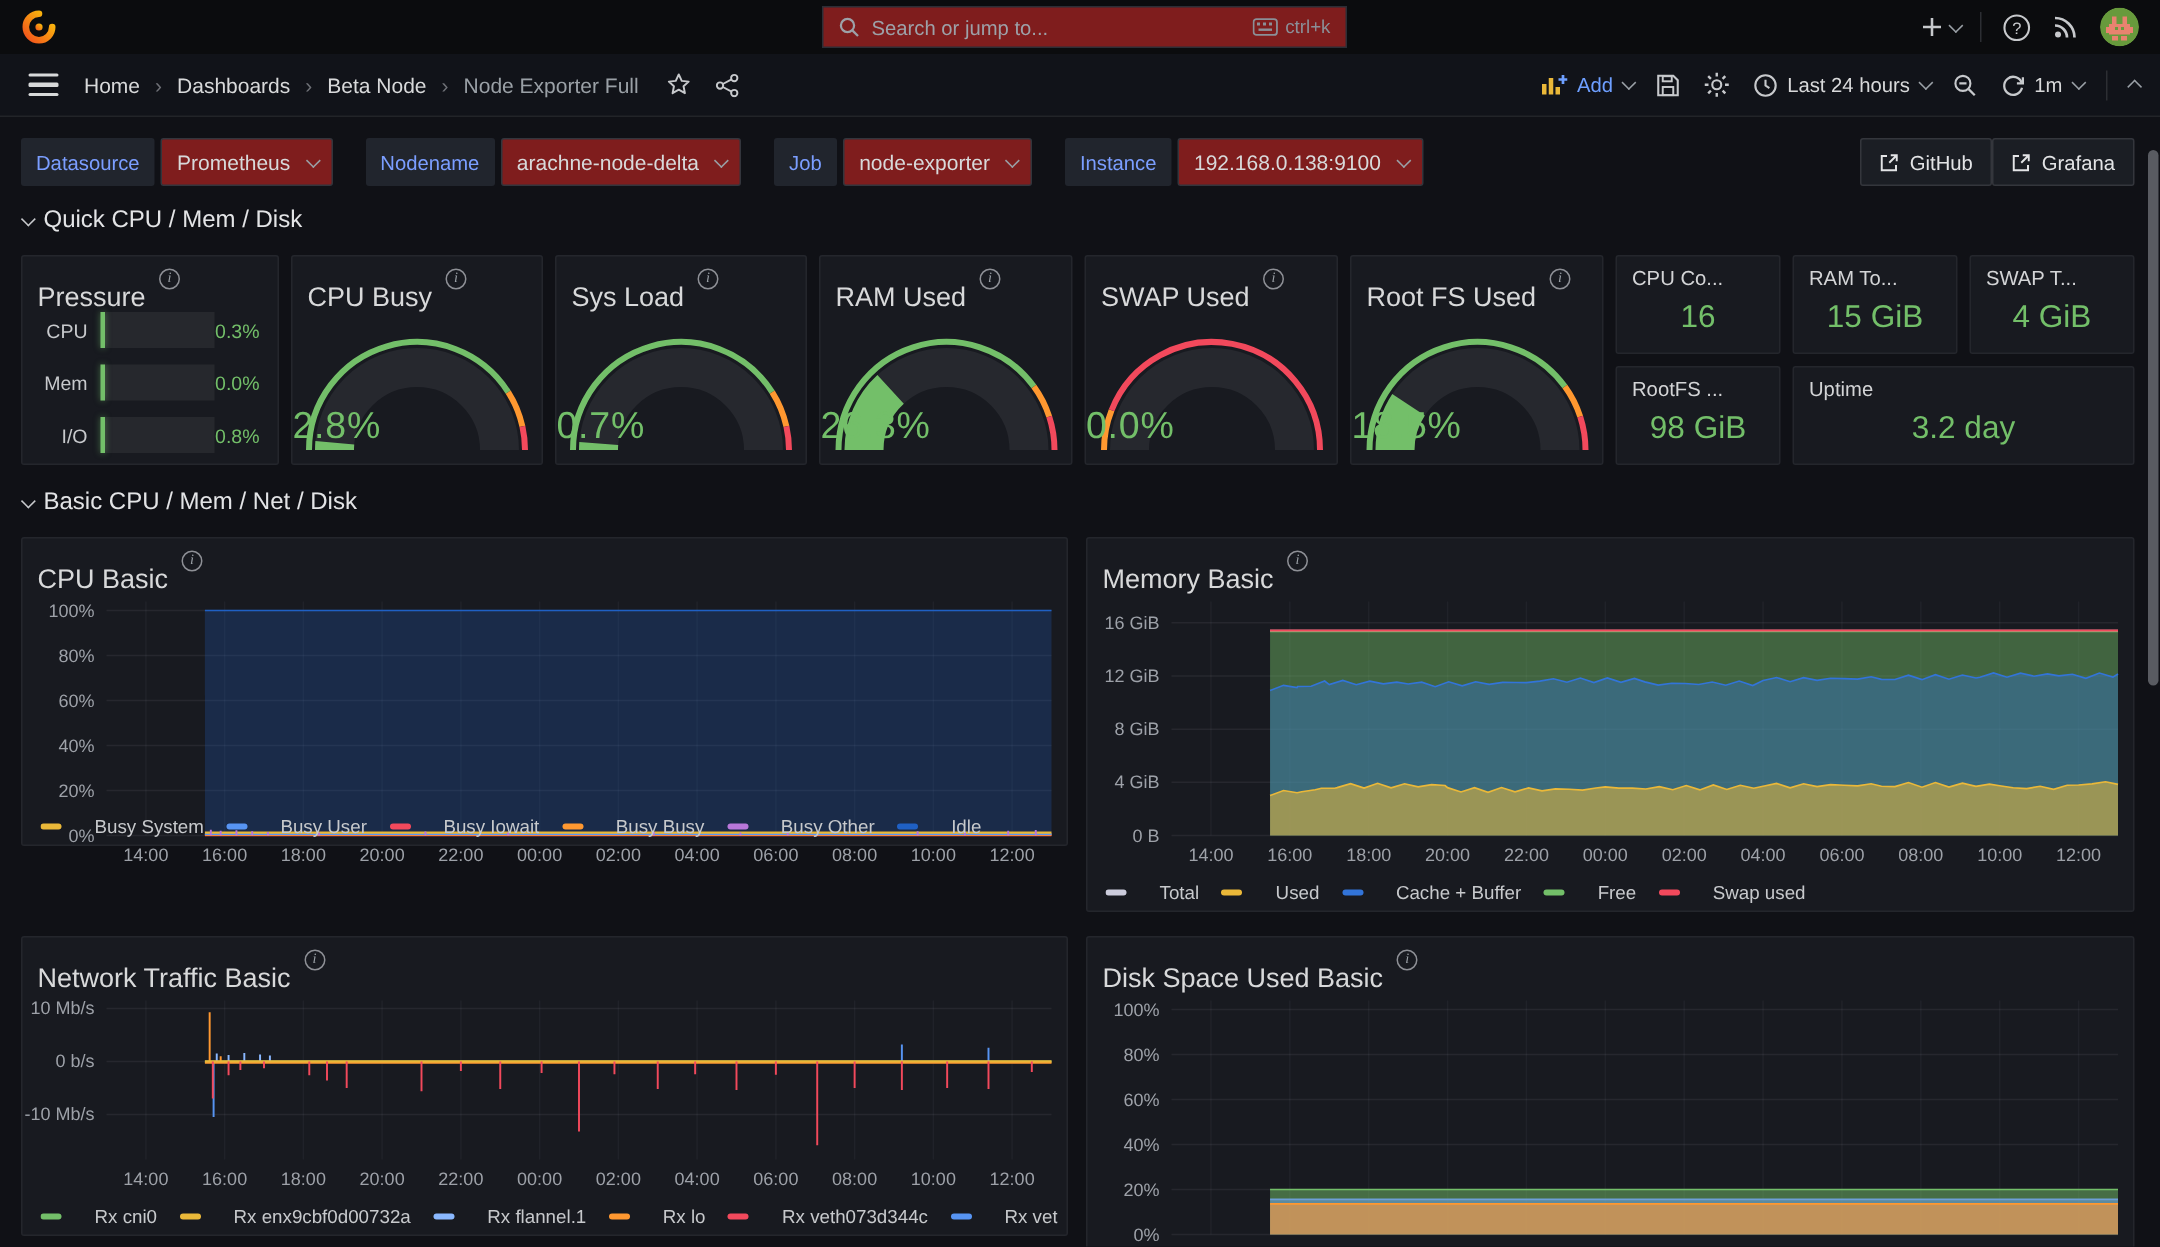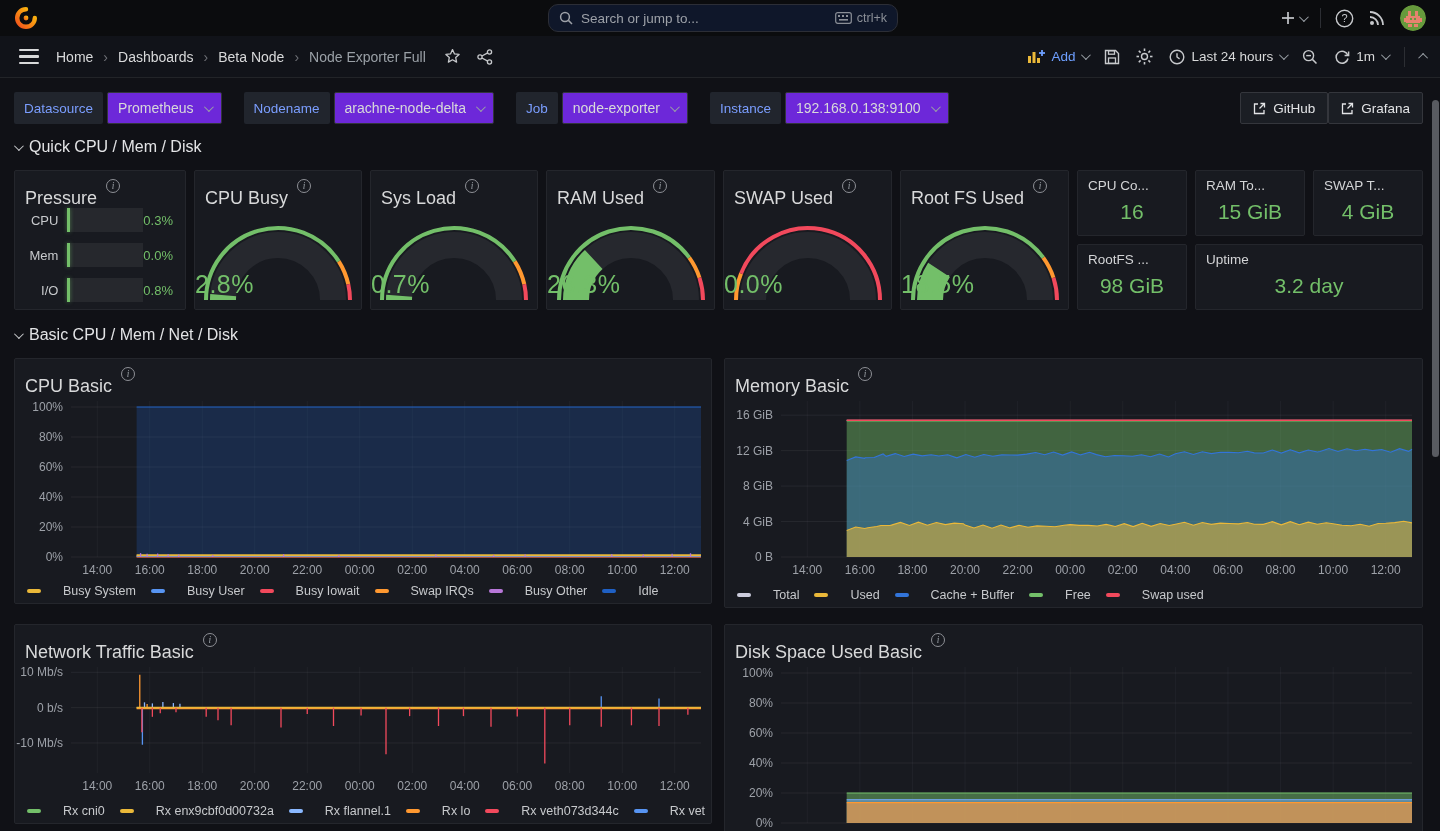--- a/index.html
+++ b/index.html
@@ -3,22 +3,22 @@
 <meta charset="utf-8">
 <style>
   * { box-sizing: border-box; margin: 0; padding: 0; }
   html,body { width:1440px; height:831px; overflow:hidden; }
   body { background:#101116; font-family:"Liberation Sans",sans-serif; color:#d8d9da; font-size:14px; }
   #app { position:relative; width:1440px; height:831px; overflow:hidden; }
 
   
   .top-header { height:36px; background:#0b0c0e; display:flex; align-items:center; padding:0 14px; position:relative; }
   .logo { width:24px; height:24px; }
-  .search-box { position:absolute; left:548px; top:4px; width:350px; height:28px; background:#0f172a;
-    border:1px solid #2c2e36; border-radius:10px; display:flex; align-items:center; padding:0 10px; gap:8px; color:#878b93; }
+  .search-box { position:absolute; left:548px; top:4px; width:350px; height:28px; background:#7f1d1d;
+    border:1px solid #2c2e36; border-radius:0; display:flex; align-items:center; padding:0 10px; gap:8px; color:#878b93; }
   .search-box .ph { flex:1; font-size:13.5px; color:#9da1a8; }
   .kbd-hint { display:flex; align-items:center; gap:5px; color:#8b8f97; font-size:12.5px; }
   .hdr-right { margin-left:auto; display:flex; align-items:center; gap:14px; }
   .icon-btn { display:flex; align-items:center; gap:4px; color:#c7c9cc; cursor:pointer; }
   .v-div { width:1px; height:20px; background:#2c2e33; }
   .avatar { width:26px; height:26px; border-radius:50%; overflow:hidden; }
 
   
   .toolbar { height:42px; background:#111319; border-bottom:1px solid #222428; display:flex; align-items:center; padding:0 12px; }
   .hamburger { width:34px; height:30px; display:flex; flex-direction:column; justify-content:center; gap:4px; padding:0 7px; cursor:pointer; }
@@ -31,21 +31,21 @@
   .tb-btn { display:flex; align-items:center; gap:6px; color:#c7c9cc; font-size:13.5px; cursor:pointer; }
   .tb-btn .lbl { color:#d8d9da; }
   .add-lbl { color:#6e9fff; }
   .chev { width:7px; height:7px; border-right:1.6px solid #9aa0a6; border-bottom:1.6px solid #9aa0a6; transform:rotate(45deg) translateY(-2px); display:inline-block; }
   .chev.up { transform:rotate(-135deg) translateY(-2px); }
 
   
   .variables { display:flex; align-items:flex-start; padding:14px 17px 10px 14px; gap:22px; }
   .var-group { display:flex; align-items:center; gap:4px; }
   .var-label { height:32px; display:flex; align-items:center; padding:0 10px; background:#21252d; border-radius:2px; color:#7b9eff; font-size:13.5px; cursor:pointer; }
-  .var-value { height:32px; display:flex; align-items:center; gap:10px; padding:0 10px; background:#6d28d9; border:1px solid #33353c; border-radius:2px; color:#d8d9da; font-size:14px; cursor:pointer; }
+  .var-value { height:32px; display:flex; align-items:center; gap:10px; padding:0 10px; background:#7f1d1d; border:1px solid #33353c; border-radius:2px; color:#d8d9da; font-size:14px; cursor:pointer; }
   .ext-links { margin-left:auto; display:flex; gap:0; }
   .ext-btn { height:32px; display:flex; align-items:center; gap:7px; padding:0 12px; background:#1b1e24; border:1px solid #34363c; border-radius:2px; color:#e3e4e6; font-size:13.5px; cursor:pointer; }
 
   
   .section-header { display:flex; align-items:center; gap:8px; padding:2px 0 0 14px; height:24px; font-size:16px; color:#e3e4e6; cursor:pointer; }
   .section-header .chev { border-color:#c7c9cc; }
   .row { display:flex; padding:0 17px 0 14px; align-items:flex-start; }
   .row1 { gap:8px; margin-top:12px; height:140px; }
   .row-charts { gap:12px; margin-top:12px; }
   .sec2 { margin-top:12px; }
@@ -438,21 +438,21 @@
       </div>
     </div>
   </div>
 
   <div class="section-header sec2">
     <span class="chev"></span>
     <span>Basic CPU / Mem / Net / Disk</span>
   </div>
 
   <div class="row row-charts">
-    <div class="panel chart-panel" style="width:698px;height:246px">
+    <div class="panel chart-panel" style="width:698px;height:206px">
       <div class="panel-header">
           <span class="panel-title">CPU Basic</span>
           <span class="info-ic">i</span>
         </div>
       <div class="chart-body">
           <svg width="696" height="192">
             <line x1="82.25" x2="82.25" y1="12" y2="168" stroke="rgba(204,204,220,0.05)"></line>
             <line x1="134.75" x2="134.75" y1="12" y2="168" stroke="rgba(204,204,220,0.05)"></line>
             <line x1="187.25" x2="187.25" y1="12" y2="168" stroke="rgba(204,204,220,0.05)"></line>
             <line x1="239.75" x2="239.75" y1="12" y2="168" stroke="rgba(204,204,220,0.05)"></line>
@@ -519,21 +519,21 @@
           <span class="legend-item">
             <span class="swatch" style="background: rgb(87, 148, 242);"></span>
             <span>Busy User</span>
           </span>
           <span class="legend-item">
             <span class="swatch" style="background: rgb(242, 73, 92);"></span>
             <span>Busy Iowait</span>
           </span>
           <span class="legend-item">
             <span class="swatch" style="background: rgb(255, 152, 48);"></span>
-            <span>Swap IRQs</span>
+            <span>Busy Busy</span>
           </span>
           <span class="legend-item">
             <span class="swatch" style="background: rgb(184, 119, 217);"></span>
             <span>Busy Other</span>
           </span>
           <span class="legend-item">
             <span class="swatch" style="background: rgb(31, 96, 196);"></span>
             <span>Idle</span>
           </span>
         </div>

